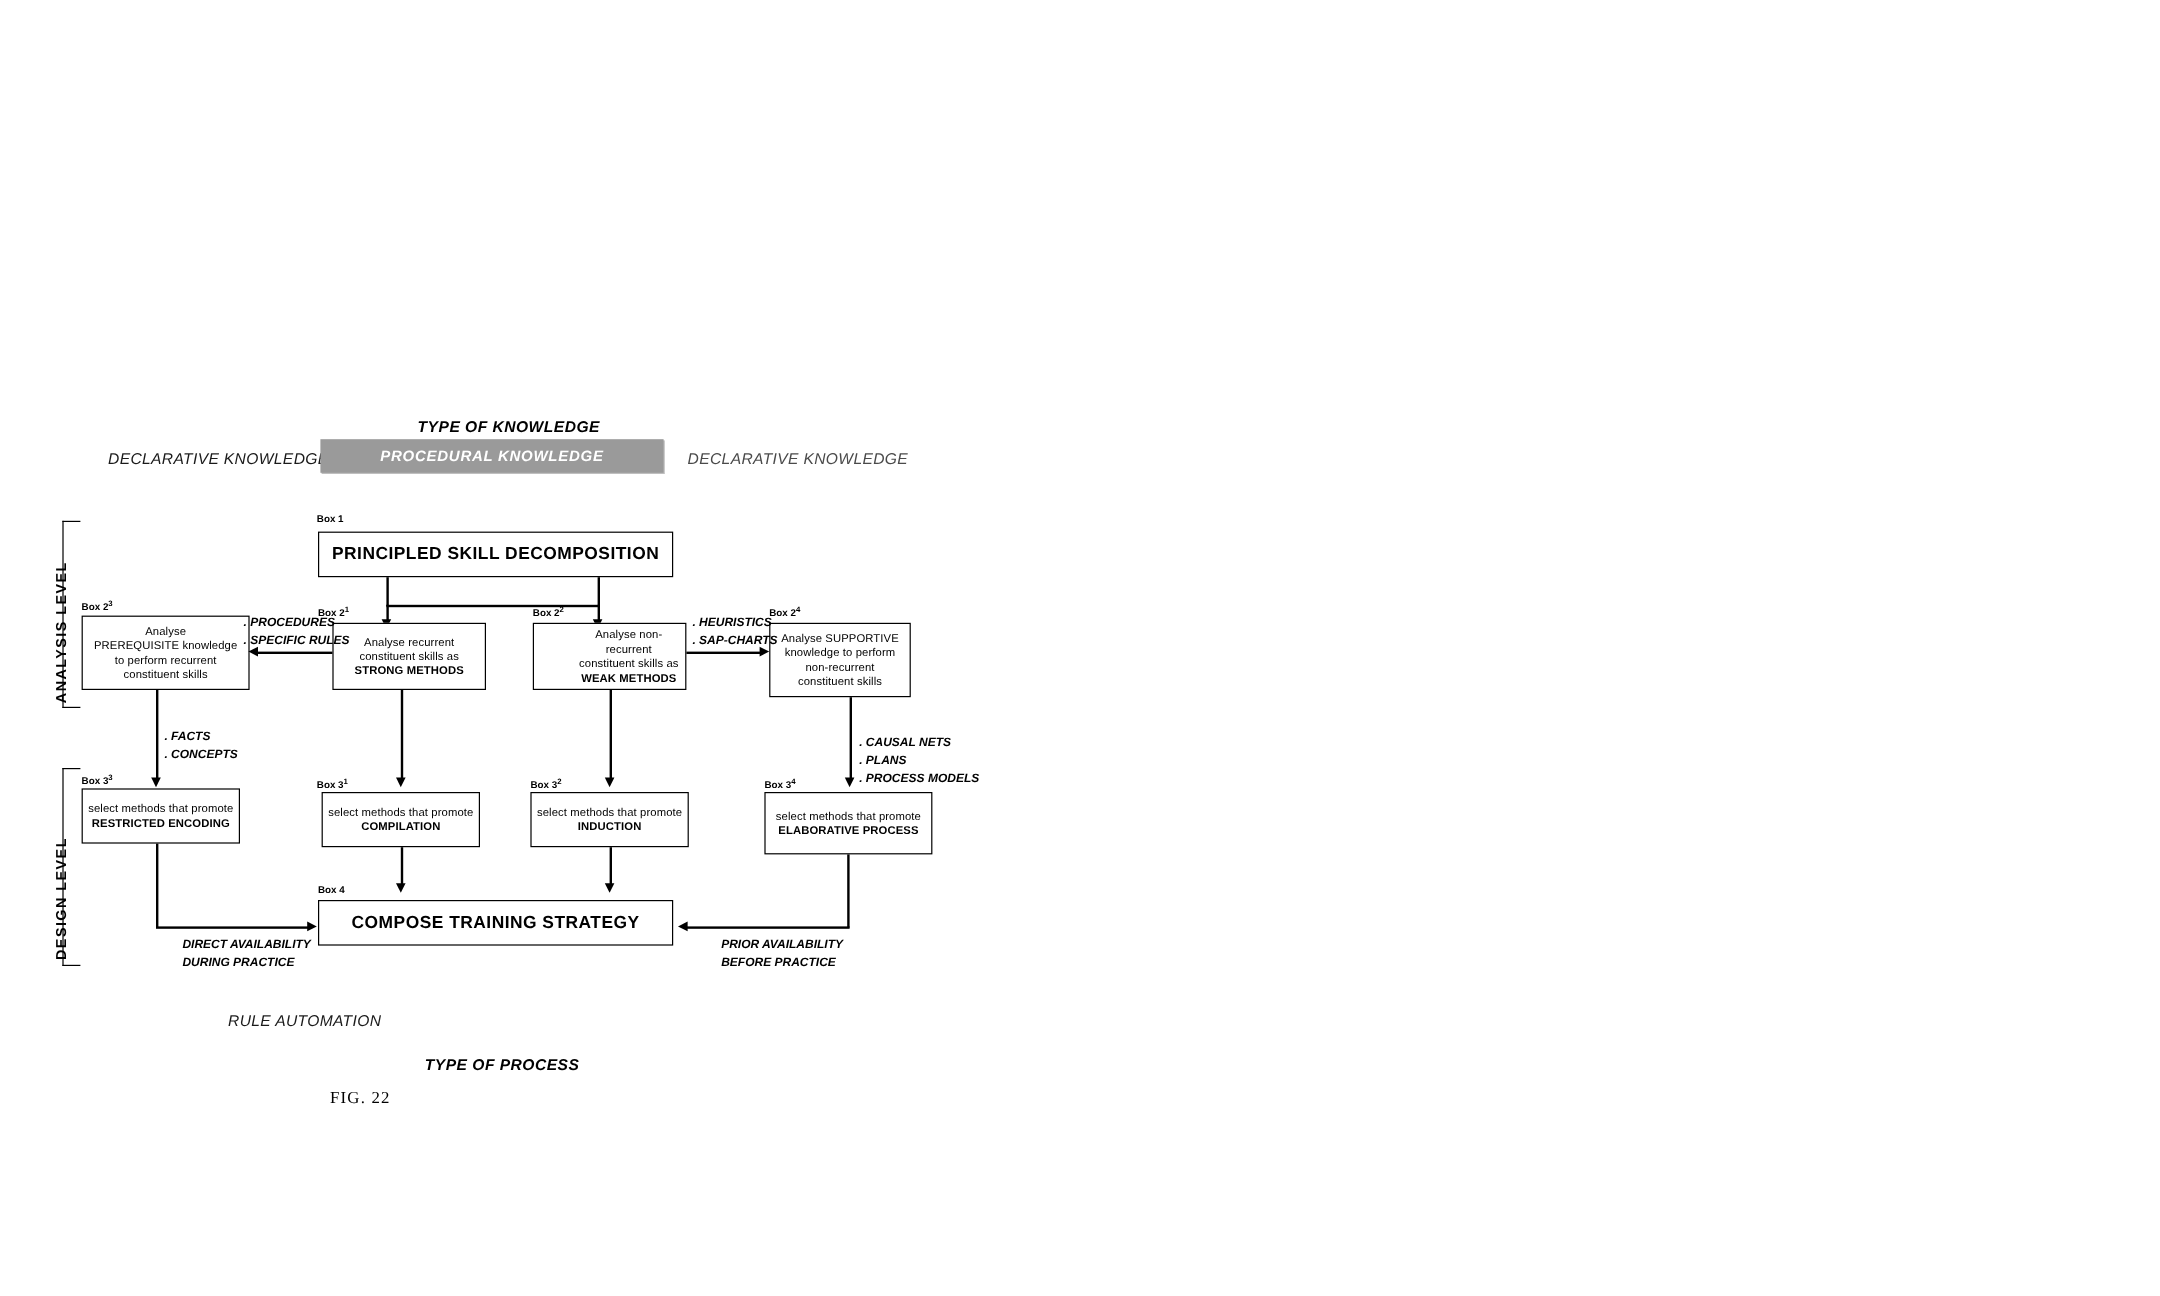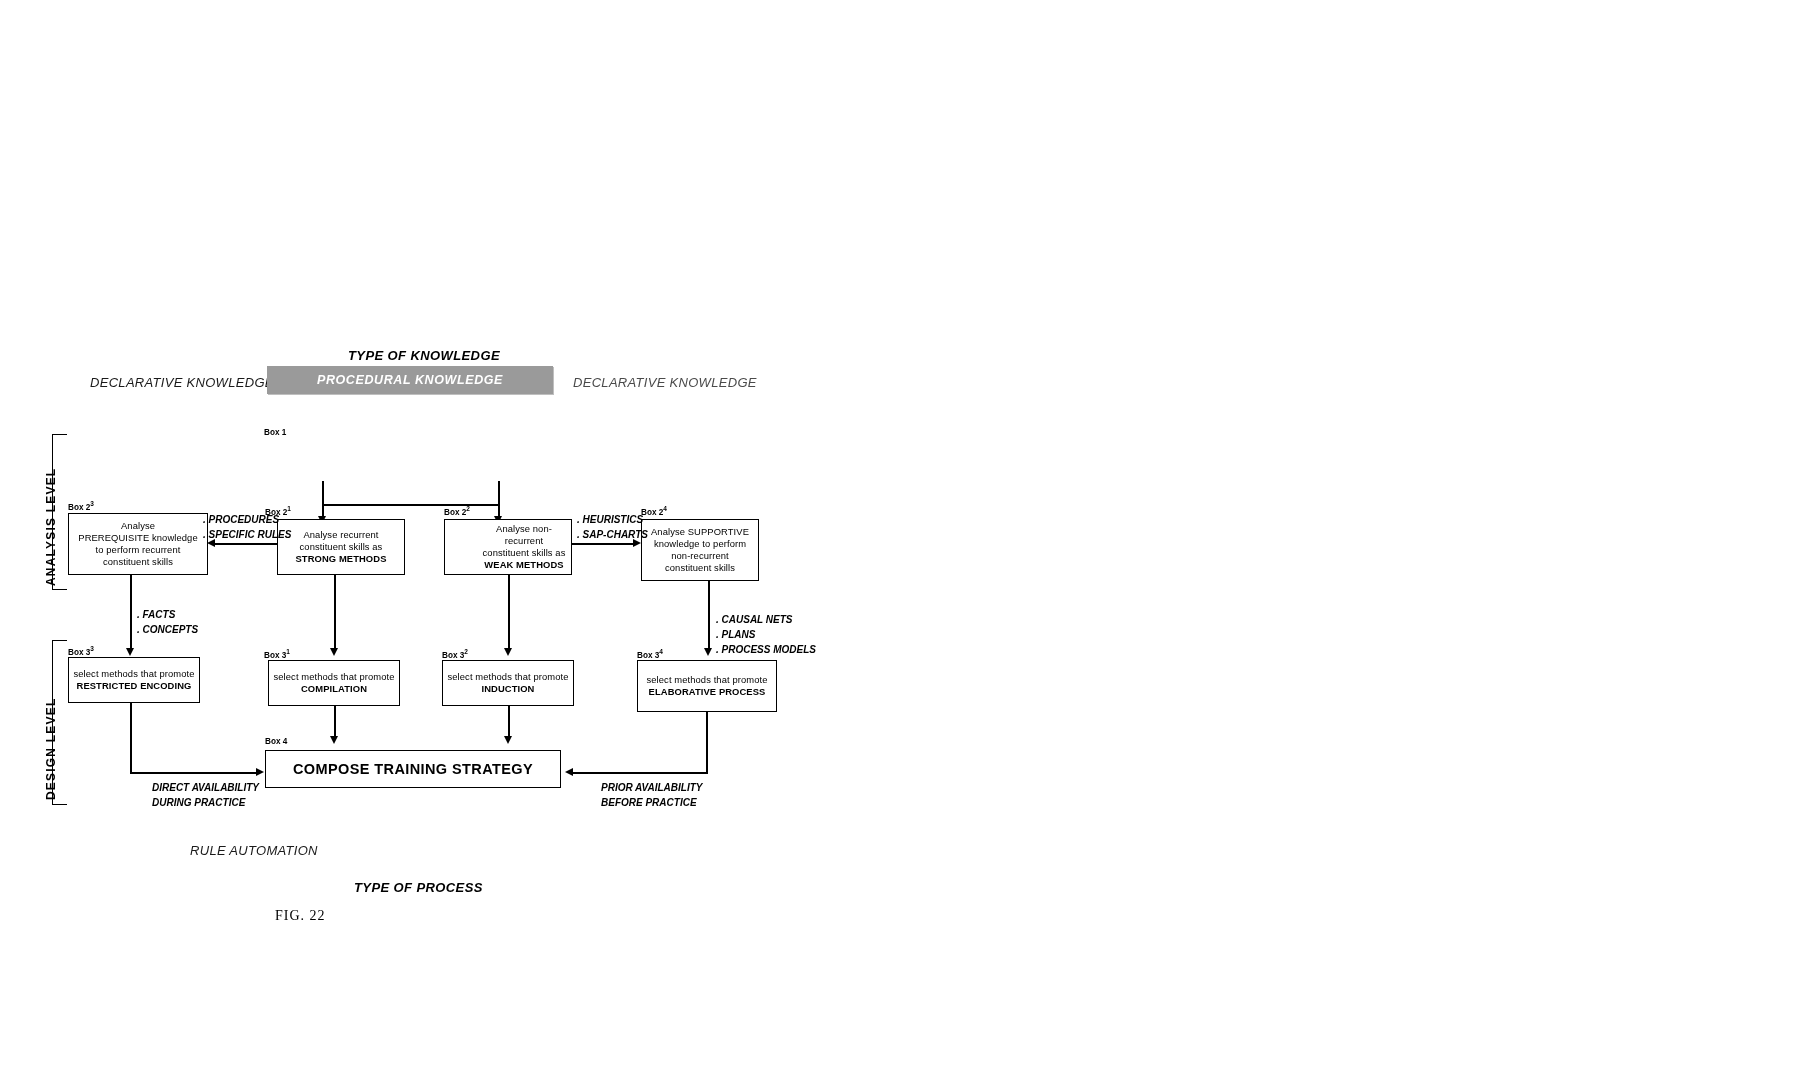--- a/index.html
+++ b/index.html
@@ -156,20 +156,23 @@
 
   <div class="abs hdr-right" style="left:573px; top:375px; color:#4a4a4a;">DECLARATIVE KNOWLEDGE</div>
 
   <div class="bracket" style="left:52px; top:434px; height:154px;"></div>
   <div class="abs vlabel" style="left:44px; top:586px; transform: rotate(-90deg);">ANALYSIS LEVEL</div>
 
   <div class="bracket" style="left:52px; top:640px; height:163px;"></div>
   <div class="abs vlabel" style="left:44px; top:800px; transform: rotate(-90deg);">DESIGN LEVEL</div>
 
   <div class="abs tag" style="left:264px; top:428px;"><span>Box 1</span></div>
+  <div class="abs box box-main" style="left:265px; top:443px; width:296px; height:38px;">
+    <span>PRINCIPLED SKILL DECOMPOSITION</span>
+  </div>
 
   <div class="line-v" style="left:322px; top:481px; height:24px;"></div>
   <div class="line-h" style="left:322px; top:504px; width:177px;"></div>
   <div class="line-v" style="left:498px; top:481px; height:24px;"></div>
 
   <div class="line-v" style="left:322px; top:504px; height:15px;"></div>
   <div class="arrow arrow-down" style="left:318px; top:516px;"></div>
 
   <div class="line-v" style="left:498px; top:504px; height:15px;"></div>
   <div class="arrow arrow-down" style="left:494px; top:516px;"></div>

